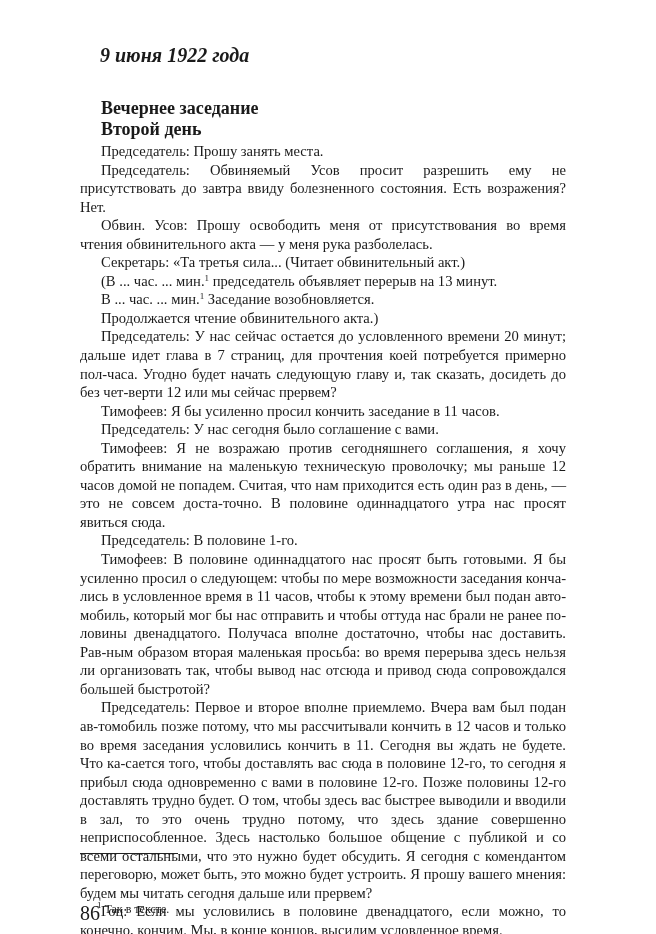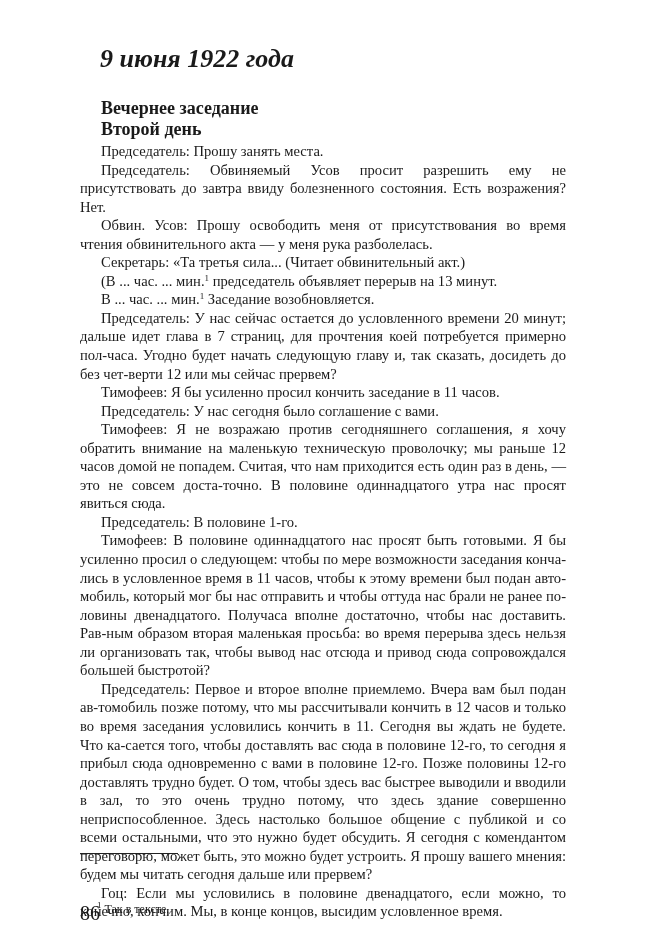--- a/index.html
+++ b/index.html
@@ -1,19 +1,19 @@
 <!DOCTYPE html>
 <html><head>
 <meta charset="utf-8">
 <style>
   html, body { margin: 0; padding: 0; background: #ffffff; }
   body { width: 656px; height: 934px; position: relative; overflow: hidden;
          font-family: "Liberation Serif", "DejaVu Serif", serif; color: #1a1a1a; }
   .page { position: absolute; left: 80px; top: 0; width: 486px; }
-  .date-heading { position: absolute; left: 20px; top: 44px; font-size: 26px; font-weight: bold; font-style: italic; white-space: nowrap; }
+  .date-heading { position: absolute; left: 20px; top: 44px; font-size: 20px; font-weight: bold; font-style: italic; white-space: nowrap; }
   .section-heading { position: absolute; left: 21px; top: 98px; font-size: 18px; font-weight: bold; line-height: 21px; }
   .body-text { position: absolute; left: 0; top: 142px; width: 486px; font-size: 14.6px; line-height: 18.55px; }
   .para { text-indent: 21px; text-align: justify; margin: 0; }
   .speaker { font-weight: normal; }
   .it { }
   sup { font-size: 9px; line-height: 0; vertical-align: 5px; }
   .fn-rule { position: absolute; left: 0; top: 853px; width: 98px; height: 1px; background: #222; }
   .footnote { position: absolute; left: 17px; top: 902px; font-size: 12px; white-space: nowrap; }
   .page-number { position: absolute; left: 0; top: 902px; font-size: 20px; }
 </style>
@@ -28,20 +28,21 @@
     <div>Второй день</div>
   </div>
 
   <div class="body-text">
     <p class="para"><span class="speaker">Председатель:</span><span> Прошу занять места.</span></p>
     <p class="para"><span class="speaker">Председатель:</span><span> Обвиняемый Усов просит разрешить ему не присутствовать до завтра ввиду болезненного состояния. Есть возражения? Нет.</span></p>
     <p class="para"><span class="speaker">Обвин. Усов:</span><span> Прошу освободить меня от присутствования во время чтения обвинительного акта — у меня рука разболелась.</span></p>
     <p class="para"><span class="speaker">Секретарь:</span><span> «Та третья сила... (</span><span class="it">Читает обвинительный акт.</span><span>)</span></p>
     <p class="para it"><span>(В ... час. ... мин.</span><sup>1</sup><span> председатель объявляет перерыв на 13 минут.</span></p>
     <p class="para it"><span>В ... час. ... мин.</span><sup>1</sup><span> Заседание возобновляется.</span></p>
+    <p class="para"><span class="it">Продолжается чтение обвинительного акта.</span><span>)</span></p>
     <p class="para"><span class="speaker">Председатель:</span><span> У нас сейчас остается до условленного времени 20 минут; дальше идет глава в 7 страниц, для прочтения коей потребуется примерно пол-часа. Угодно будет начать следующую главу и, так сказать, досидеть до без чет-верти 12 или мы сейчас прервем?</span></p>
     <p class="para"><span class="speaker">Тимофеев:</span><span> Я бы усиленно просил кончить заседание в 11 часов.</span></p>
     <p class="para"><span class="speaker">Председатель:</span><span> У нас сегодня было соглашение с вами.</span></p>
     <p class="para"><span class="speaker">Тимофеев:</span><span> Я не возражаю против сегодняшнего соглашения, я хочу обратить внимание на маленькую техническую проволочку; мы раньше 12 часов домой не попадем. Считая, что нам приходится есть один раз в день, — это не совсем доста-точно. В половине одиннадцатого утра нас просят явиться сюда.</span></p>
     <p class="para"><span class="speaker">Председатель:</span><span> В половине 1-го.</span></p>
     <p class="para"><span class="speaker">Тимофеев:</span><span> В половине одиннадцатого нас просят быть готовыми. Я бы усиленно просил о следующем: чтобы по мере возможности заседания конча-лись в условленное время в 11 часов, чтобы к этому времени был подан авто-мобиль, который мог бы нас отправить и чтобы оттуда нас брали не ранее по-ловины двенадцатого. Получаса вполне достаточно, чтобы нас доставить. Рав-ным образом вторая маленькая просьба: во время перерыва здесь нельзя ли организовать так, чтобы вывод нас отсюда и привод сюда сопровождался большей быстротой?</span></p>
     <p class="para"><span class="speaker">Председатель:</span><span> Первое и второе вполне приемлемо. Вчера вам был подан ав-томобиль позже потому, что мы рассчитывали кончить в 12 часов и только во время заседания условились кончить в 11. Сегодня вы ждать не будете. Что ка-сается того, чтобы доставлять вас сюда в половине 12-го, то сегодня я прибыл сюда одновременно с вами в половине 12-го. Позже половины 12-го доставлять трудно будет. О том, чтобы здесь вас быстрее выводили и вводили в зал, то это очень трудно потому, что здесь здание совершенно неприспособленное. Здесь настолько большое общение с публикой и со всеми остальными, что это нужно будет обсудить. Я сегодня с комендантом переговорю, может быть, это можно будет устроить. Я прошу вашего мнения: будем мы читать сегодня дальше или прервем?</span></p>
     <p class="para"><span class="speaker">Гоц:</span><span> Если мы условились в половине двенадцатого, если можно, то конечно, кончим. Мы, в конце концов, высидим условленное время.</span></p>
   </div>
 

